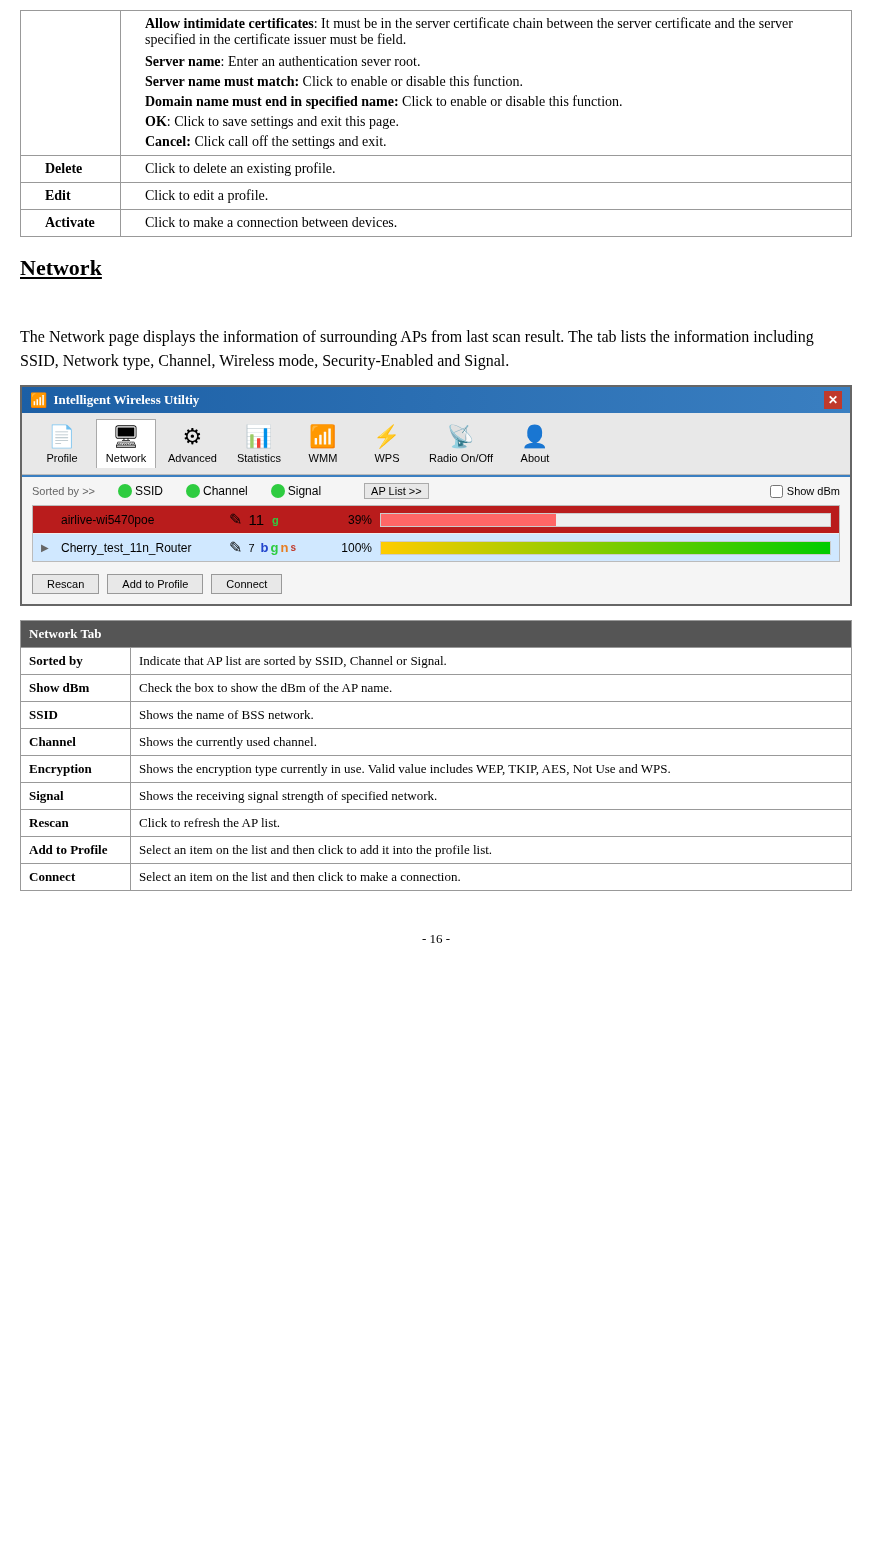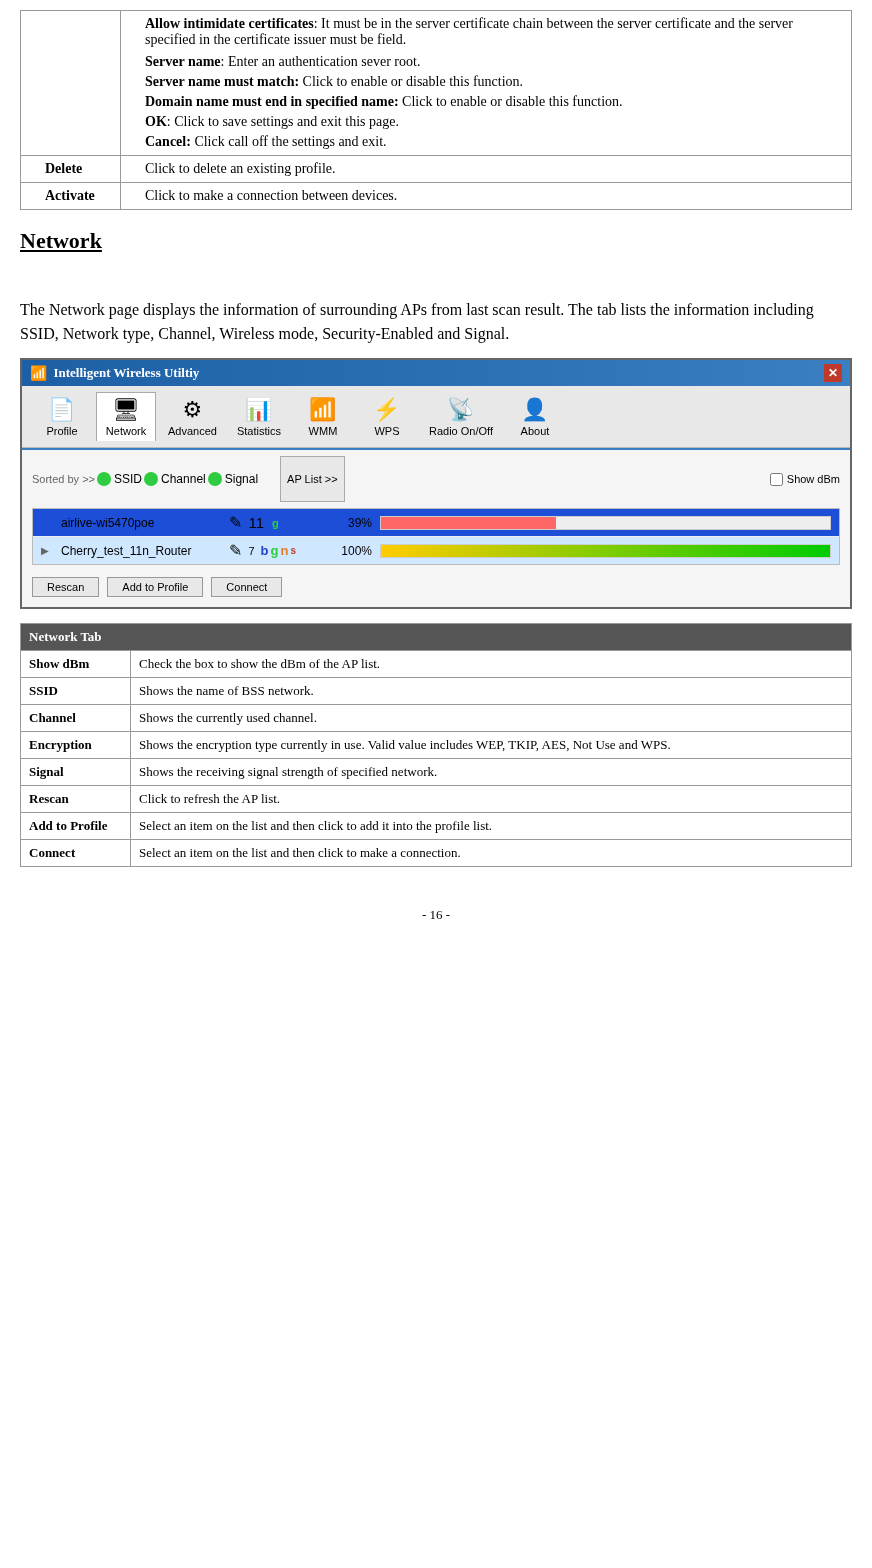--- a/index.html
+++ b/index.html
@@ -112,21 +112,21 @@
       padding: 6px 10px;
       border-top: 2px solid #3a7fc1;
     }
     
     .sort-bar {
       display: flex;
       align-items: center;
       margin-bottom: 6px;
       font-size: 12px;
       font-family: Arial, sans-serif;
-      gap: 2px;
+      gap: 23px;
     }
     .sort-label {
       color: #666;
       font-size: 11px;
     }
     .sort-item {
       display: flex;
       align-items: center;
       gap: 3px;
       cursor: pointer;
@@ -135,37 +135,37 @@
       width: 14px;
       height: 14px;
       border-radius: 50%;
       background: #2ecc40;
       display: inline-block;
     }
     .ap-list-btn {
       margin-left: 20px;
       font-size: 11px;
       border: 1px solid #aaa;
-      padding: 16px 6px;
+      padding: 1px 6px;
       cursor: pointer;
       background: #e8e8e8;
     }
     .show-dbm {
       margin-left: auto;
       display: flex;
       align-items: center;
       gap: 4px;
       font-size: 11px;
     }
     .show-dbm input[type=checkbox] {
       cursor: pointer;
     }
     
     .ap-list {
-      background: #1d4ed8;
+      background: #b91c1c;
       border: 1px solid #bbb;
       margin-bottom: 8px;
       font-family: Arial, sans-serif;
       font-size: 12px;
     }
     .ap-row {
       display: flex;
       align-items: center;
       padding: 4px 8px;
       border-bottom: 1px solid #eee;
@@ -259,20 +259,24 @@
       <p style="margin-bottom:4px;"><b>Server name</b><span>: Enter an authentication sever root.</span></p>
       <p style="margin-bottom:4px;"><b>Server name must match:</b><span> Click to enable or disable this function.</span></p>
       <p style="margin-bottom:4px;"><b>Domain name must end in specified name:</b><span> Click to enable or disable this function.</span></p>
       <p style="margin-bottom:4px;"><b>OK</b><span>: Click to save settings and exit this page.</span></p>
       <p><b>Cancel:</b><span> Click call off the settings and exit.</span></p>
     </td>
   </tr>
   <tr>
     <td><b>Delete</b></td>
     <td>Click to delete an existing profile.</td>
+  </tr>
+  <tr>
+    <td><b>Edit</b></td>
+    <td>Click to edit a profile.</td>
   </tr>
   <tr>
     <td><b>Activate</b></td>
     <td>Click to make a connection between devices.</td>
   </tr>
 </tbody>
   </table>
 
 <h2 class="section-heading">Network </h2>
 <p class="section-desc">The Network page displays the information of surrounding APs from last scan result. The tab lists the information including SSID, Network type, Channel, Wireless mode, Security-Enabled and Signal.</p>
@@ -386,22 +390,26 @@
     </div>
   </div>
 </div>
 
 <table class="network-tab-table">
   <tbody>
       <tr>
     <td colspan="2" class="network-tab-header">Network Tab</td>
   </tr>
   <tr>
+    <td>Sorted by</td>
+    <td>Indicate that AP list are sorted by SSID, Channel or Signal.</td>
+  </tr>
+  <tr>
     <td>Show dBm</td>
-    <td>Check the box to show the dBm of the AP list.</td>
+    <td>Check the box to show the dBm of the AP name.</td>
   </tr>
   <tr>
     <td>SSID</td>
     <td>Shows the name of BSS network.</td>
   </tr>
   <tr>
     <td>Channel</td>
     <td>Shows the currently used channel.</td>
   </tr>
   <tr>

